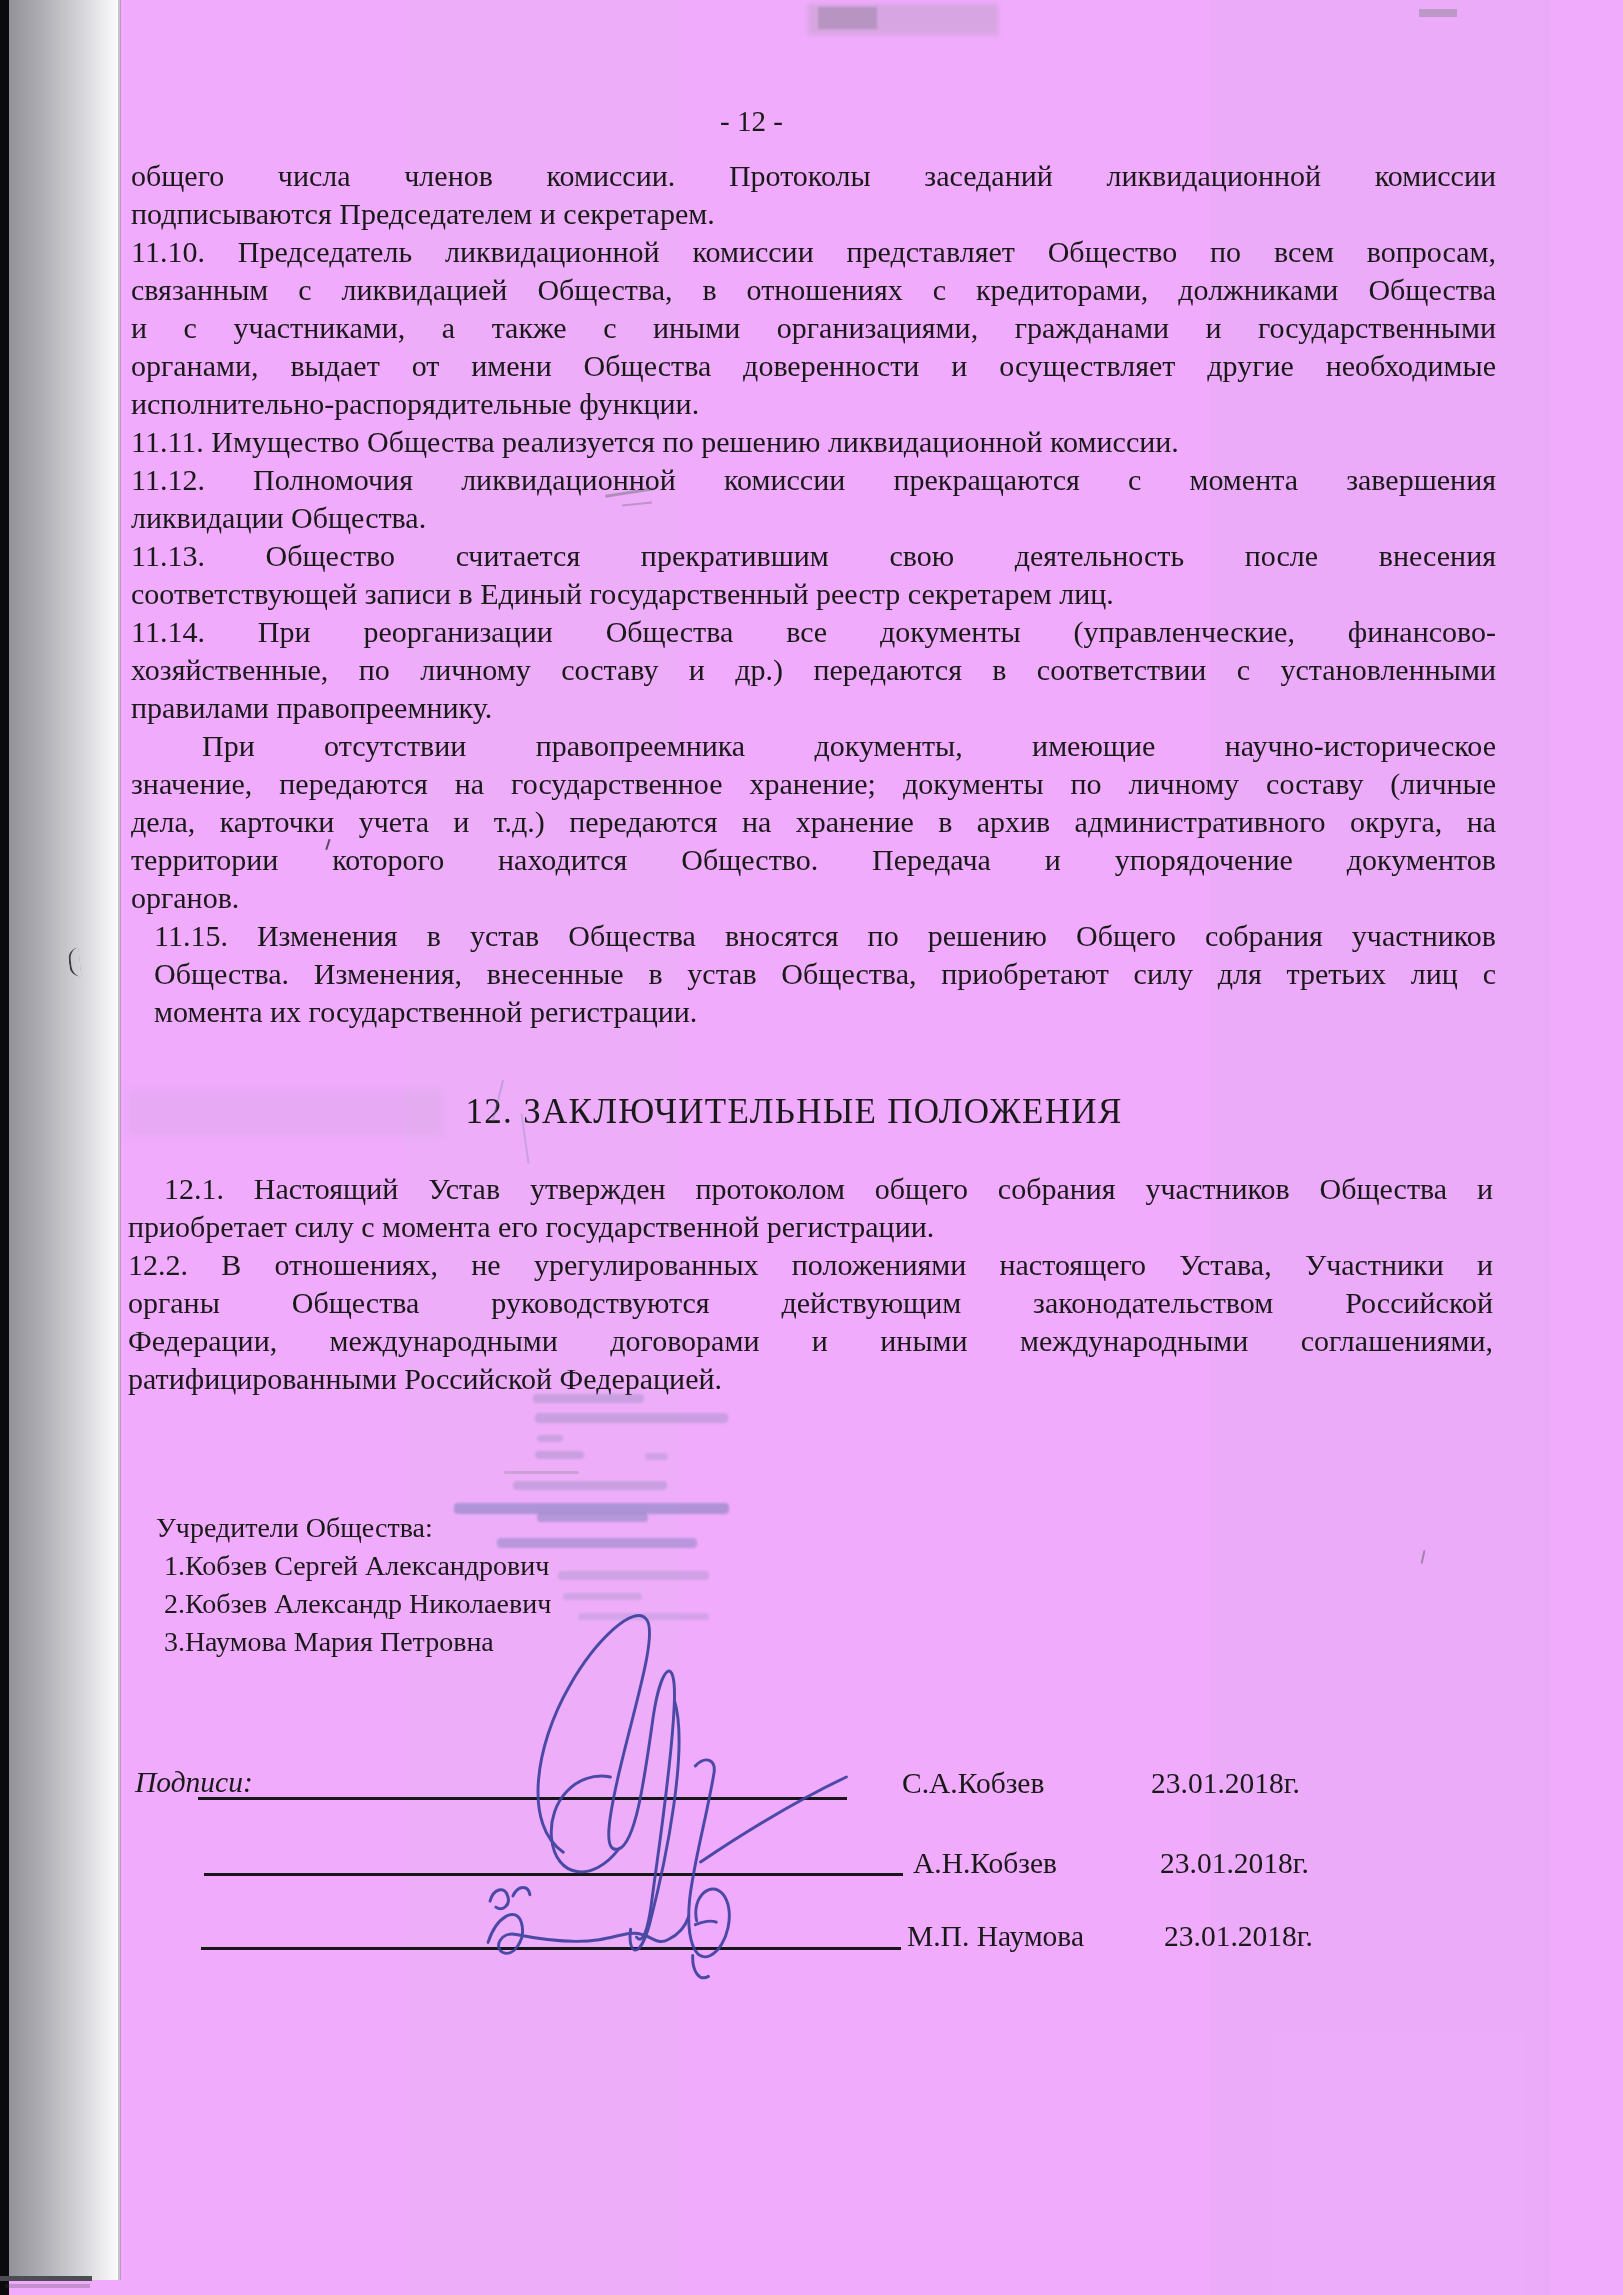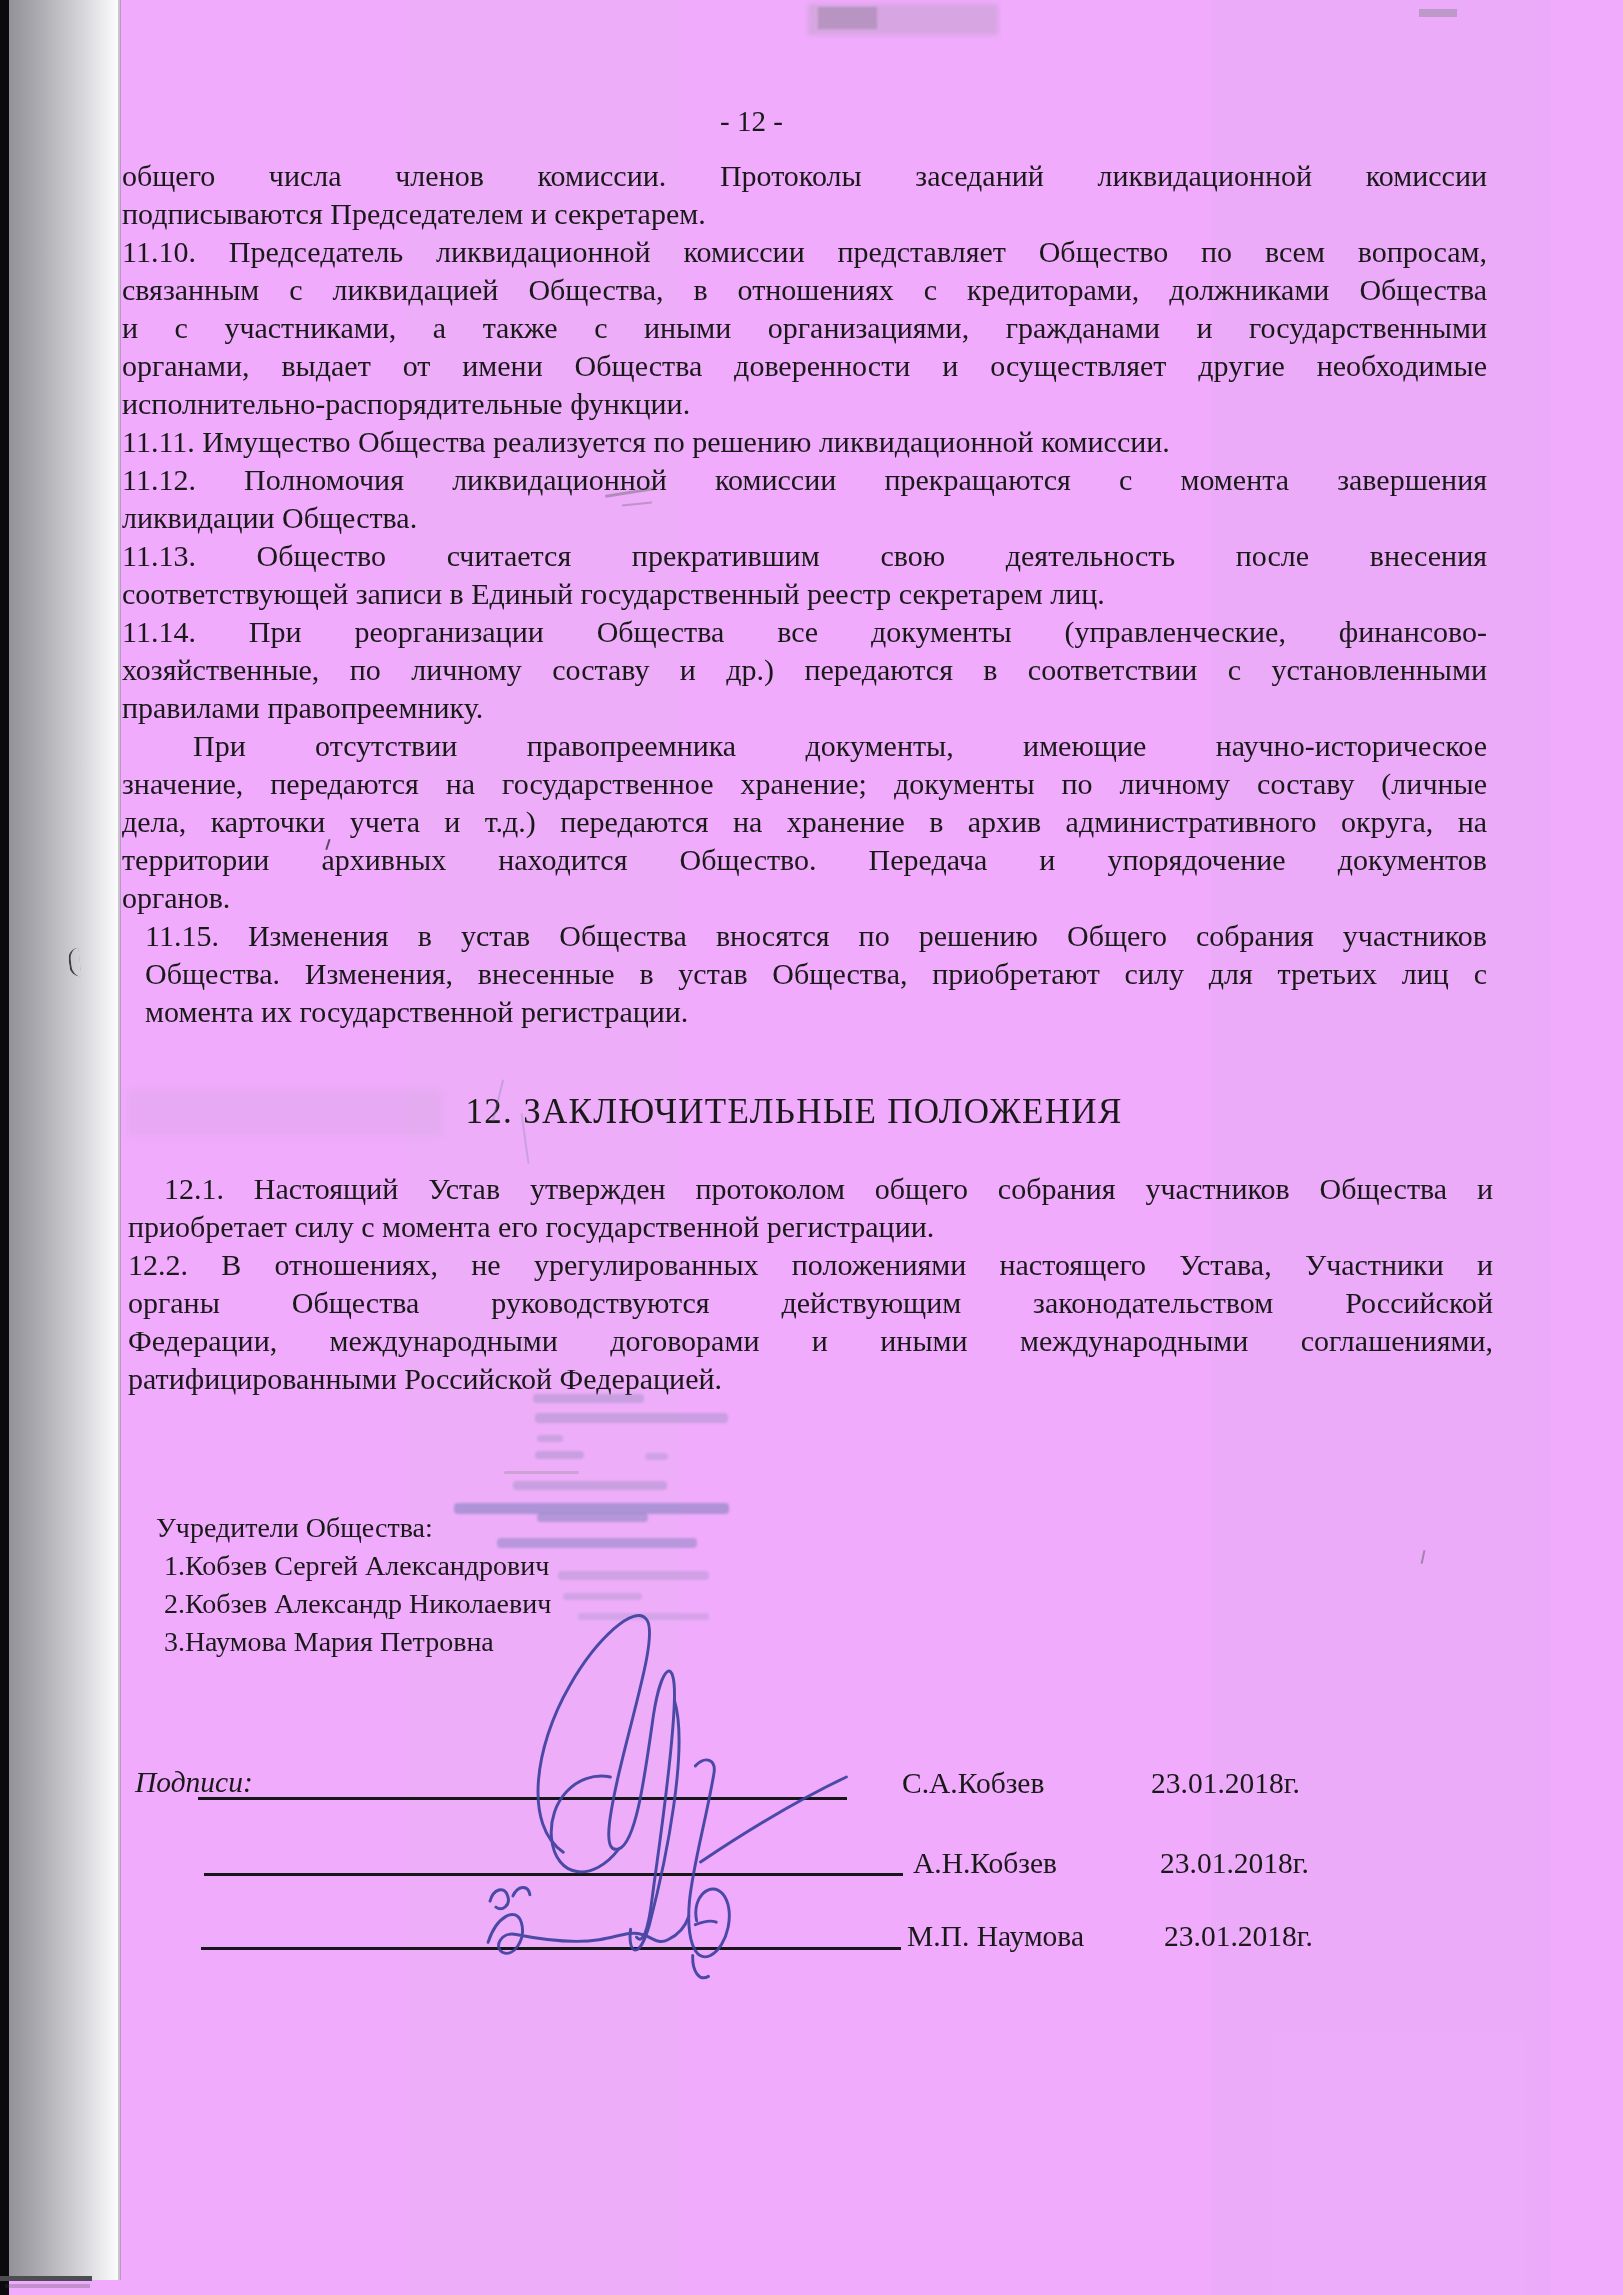--- a/index.html
+++ b/index.html
@@ -7,21 +7,21 @@
         font-family:"Liberation Serif","DejaVu Serif",serif;color:#191919;}
   
   .spine-black{position:absolute;left:0;top:0;width:8.5px;height:2295px;background:#0b0b0d;}
   .spine-grad{position:absolute;left:8.5px;top:0;width:111px;height:2280px;
     background:linear-gradient(90deg,#929298 0%,#a9a9af 25%,#c9c9ce 55%,#e9e9ec 82%,#fdfdfe 100%);}
   .spine-edge{position:absolute;left:118px;top:0;width:2.6px;height:2280px;background:rgba(110,110,122,.38);}
   .wash1{position:absolute;left:406px;top:0;width:275px;height:2295px;background:rgba(205,208,218,.07);}
   .wash2{position:absolute;left:1211px;top:0;width:340px;height:2295px;background:rgba(190,192,200,.06);}
   
   .pageno{position:absolute;left:694px;top:105px;width:115px;text-align:center;font-size:29px;}
-  .body1{position:absolute;left:122px;top:157px;width:1365px;font-size:30px;line-height:38px;}
+  .body1{position:absolute;left:131px;top:157px;width:1365px;font-size:30px;line-height:38px;}
   .body2{position:absolute;left:128px;top:1170px;width:1365px;font-size:30px;line-height:38px;}
   .jl{text-align:justify;text-align-last:justify;white-space:normal;}
   .last{text-align:justify;text-align-last:left;}
   .ind108{text-indent:71px;}
   .ind55{text-indent:36px;}
   .p8{margin-left:23px;}
   .heading{position:absolute;left:452px;top:1092px;width:684px;text-align:center;font-size:35px;
            letter-spacing:1.3px;white-space:nowrap;}
   .founders{position:absolute;left:156px;top:1509px;font-size:28px;line-height:38px;}
   .sig-label{position:absolute;left:135px;top:1766px;font-size:29.5px;font-style:italic;}
@@ -81,21 +81,21 @@
     </div>
     <div>
       <div class="jl">11.14. При реорганизации Общества все документы (управленческие, финансово-</div>
       <div class="jl">хозяйственные, по личному составу и др.) передаются в соответствии с установленными</div>
       <div class="last">правилами правопреемнику.</div>
     </div>
     <div>
       <div class="jl ind108">При отсутствии правопреемника документы, имеющие научно-историческое</div>
       <div class="jl">значение, передаются на государственное хранение; документы по личному составу (личные</div>
       <div class="jl">дела, карточки учета и т.д.) передаются на хранение в архив административного округа, на</div>
-      <div class="jl">территории архивных находится Общество. Передача и упорядочение документов</div>
+      <div class="jl">территории которого находится Общество. Передача и упорядочение документов</div>
       <div class="last">органов.</div>
     </div>
     <div class="p8">
       <div class="jl">11.15. Изменения в устав Общества вносятся по решению Общего собрания участников</div>
       <div class="jl">Общества. Изменения, внесенные в устав Общества, приобретают силу для третьих лиц с</div>
       <div class="last">момента их государственной регистрации.</div>
     </div>
   </div>
 
   <div class="heading">12. ЗАКЛЮЧИТЕЛЬНЫЕ ПОЛОЖЕНИЯ</div>

